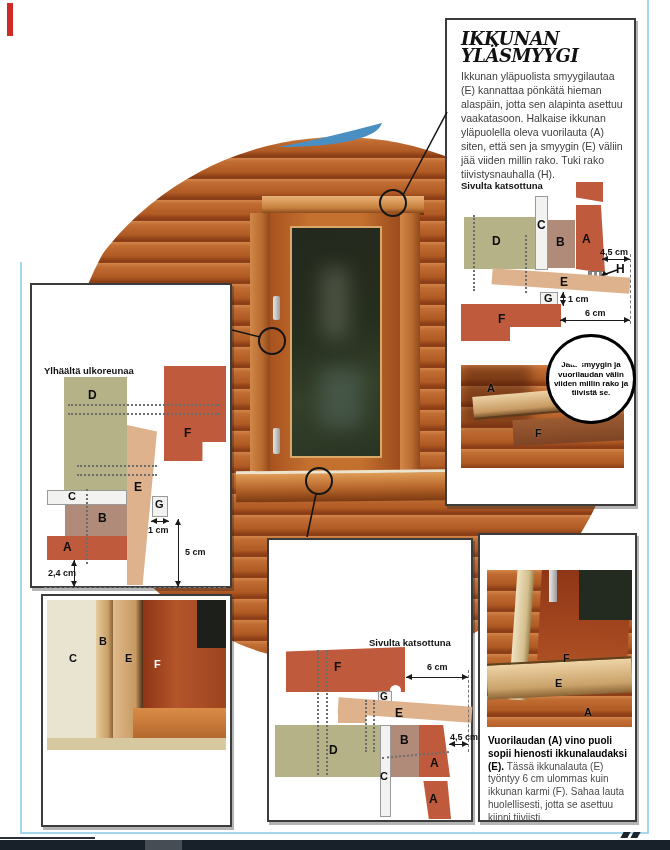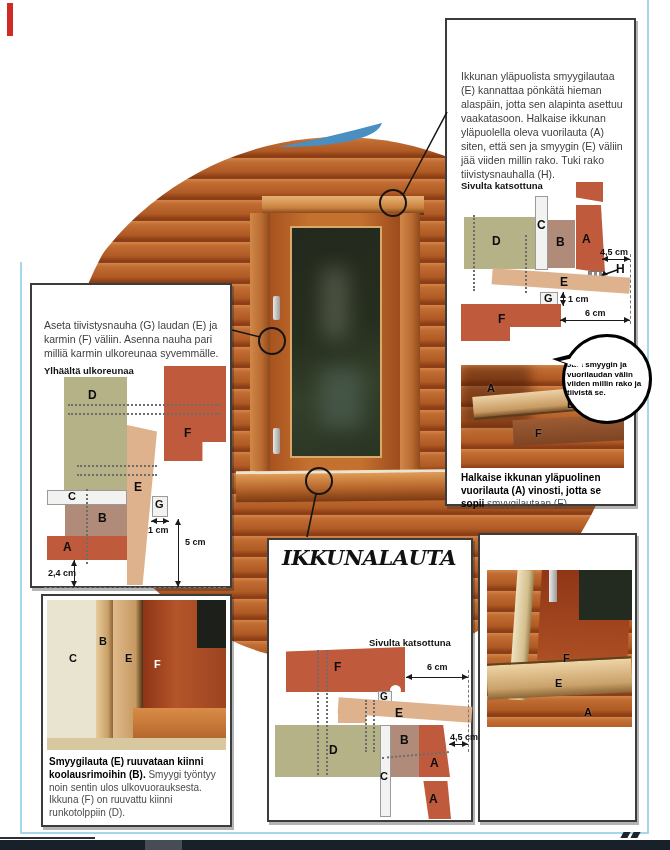--- a/index.html
+++ b/index.html
@@ -32,23 +32,23 @@
   .arrow-v:after{content:'';position:absolute;bottom:0;left:-4px;border-left:3px solid transparent;
      border-right:3px solid transparent;border-top:6px solid #1a1a1a;}
   .dash-v{position:absolute;width:0;border-left:1px dashed #777;z-index:4;}
   .dash-h{position:absolute;height:0;border-top:1px dashed #777;z-index:4;}
   .screw-v{position:absolute;width:0;border-left:2px dotted #6d6d6d;z-index:4;}
   .screw-h{position:absolute;height:0;border-top:2px dotted #6d6d6d;z-index:4;}
   .whitepiece{background:#f2f2f0;border:1px solid #9a9a9a;box-sizing:border-box;}
   .plabel{position:absolute;font-weight:bold;font-size:11px;color:#0b0b0b;z-index:6;
           text-shadow:0 0 2px rgba(255,255,255,.35);}
   
-  .bubble{position:absolute;left:562px;top:334px;width:84px;height:84px;background:#fff;
+  .bubble{position:absolute;left:546px;top:334px;width:84px;height:84px;background:#fff;
      border:3px solid #000;border-radius:50%;z-index:7;display:flex;align-items:center;
-     justify-content:center;text-align:left;}
+     justify-content:center;text-align:center;}
   .bubble span{font-size:8px;font-weight:bold;line-height:1.18;color:#000;padding:2px;}
   .bubble-tail-b{position:absolute;left:552px;top:352px;width:0;height:0;z-index:7;
      border-top:7px solid transparent;border-bottom:10px solid transparent;border-right:28px solid #000;}
   .bubble-tail-w{position:absolute;left:560px;top:356px;width:0;height:0;z-index:8;
      border-top:5px solid transparent;border-bottom:7px solid transparent;border-right:22px solid #fff;}
   
   .clad{background:repeating-linear-gradient(180deg,#d2854a 0px,#c06c32 4px,#b05a24 14px,#8a3d16 19px,#8f4018 21px);}
   svg{display:block;}
 </style>
 </head>
@@ -90,20 +90,24 @@
 <svg class="abs" style="left:0;top:0;z-index:4;pointer-events:none;" width="670" height="850" viewBox="0 0 670 850">
   <line x1="447" y1="112" x2="403" y2="195" stroke="#151515" stroke-width="1.6"></line>
   <circle cx="393" cy="203" r="13" fill="none" stroke="#151515" stroke-width="2"></circle>
   <line x1="232" y1="330" x2="260" y2="337" stroke="#151515" stroke-width="1.6"></line>
   <circle cx="272" cy="341" r="13" fill="none" stroke="#151515" stroke-width="2"></circle>
   <circle cx="319" cy="481" r="13" fill="none" stroke="#151515" stroke-width="2"></circle>
   <line x1="316" y1="494" x2="307" y2="537" stroke="#151515" stroke-width="1.6"></line>
 </svg>
 
 <div class="box" style="left:445px;top:18px;width:191px;height:488px;">
+  <div class="title abs" style="left:14px;top:10px;font-size:18px;">
+    <div>IKKUNAN</div>
+    <div>YLÄSMYYGI</div>
+  </div>
   <div class="bodytext abs" style="left:14px;top:50px;width:166px;">Ikkunan yläpuolista smyygilautaa (E) kannattaa pönkätä hieman alaspäin, jotta sen alapinta asettuu vaakatasoon. Halkaise ikkunan yläpuolella oleva vuorilauta (A) siten, että sen ja smyygin (E) väliin jää viiden millin rako. Tuki rako tiivistysnauhalla (H).</div>
   <div class="viewlabel abs" style="left:14px;top:160px;">Sivulta katsottuna</div>
 
   <div class="abs" style="left:0;top:0;width:191px;height:345px;">
     <div class="piece" style="left:17px;top:197px;width:71px;height:52px;background:#b5b287;"></div>
     <div class="dletter" style="left:45px;top:214px;">D</div>
     <div class="piece whitepiece" style="left:88px;top:176px;width:13px;height:74px;"></div>
     <div class="dletter" style="left:90px;top:198px;">C</div>
     <div class="piece" style="left:101px;top:200px;width:27px;height:48px;background:#b18b79;"></div>
     <div class="dletter" style="left:109px;top:215px;">B</div>
@@ -135,33 +139,29 @@
   </div>
 
   <div class="abs clad" style="left:14px;top:345px;width:163px;height:103px;overflow:hidden;">
     <div class="abs" style="left:0;top:0;width:70px;height:60px;background:rgba(60,20,5,.45);filter:blur(6px);"></div>
     <div class="abs" style="left:12px;top:26px;width:138px;height:21px;background:linear-gradient(180deg,#ecd2a6,#c89a62 75%,#7c5630);transform:rotate(-5deg);border-bottom:2px solid #5c3c1e;"></div>
     <div class="abs" style="left:52px;top:52px;width:120px;height:26px;background:linear-gradient(180deg,#9c5c33,#7e4424);transform:rotate(-3deg);"></div>
     <div class="plabel" style="left:26px;top:17px;">A</div>
     <div class="plabel" style="left:106px;top:33px;">E</div>
     <div class="plabel" style="left:74px;top:62px;">F</div>
   </div>
-  <div class="caption abs" style="left:14px;top:452px;width:166px;">
-    <b>Halkaise ikkunan yläpuolinen vuorilauta (A) vinosti, jotta se sopii</b><span> smyygilautaan (E).</span>
-  </div>
 </div>
 
 <div class="bubble-tail-b"></div>
 <div class="bubble">
   <span>Jätä smyygin ja vuorilaudan välin viiden millin rako ja tiivistä se.</span>
 </div>
 <div class="bubble-tail-w"></div>
 
 <div class="box" style="left:30px;top:283px;width:202px;height:305px;">
-  <div class="bodytext abs" style="left:12px;top:34px;width:180px;">Aseta tiivistysnauha (G) laudan (E) ja karmin (F) väliin. Asenna nauha pari milliä karmin ulkoreunaa syvemmälle.</div>
   <div class="viewlabel abs" style="left:12px;top:80px;">Ylhäältä ulkoreunaa</div>
 
   <div class="abs" style="left:0;top:0;width:202px;height:305px;">
     <div class="piece" style="left:32px;top:92px;width:63px;height:113px;background:#b5b287;"></div>
     <div class="dletter" style="left:56px;top:103px;">D</div>
     <div class="piece" style="left:132px;top:81px;width:62px;height:95px;background:#c05a3c;clip-path:polygon(0 0,100% 0,100% 80%,62% 80%,62% 100%,0 100%);"></div>
     <div class="dletter" style="left:152px;top:141px;">F</div>
     <div class="piece" style="left:95px;top:140px;width:30px;height:160px;background:#ddb28c;clip-path:polygon(0 0,100% 4%,52% 100%,0 100%);"></div>
     <div class="dletter" style="left:102px;top:195px;">E</div>
     <div class="piece whitepiece" style="left:15px;top:205px;width:80px;height:15px;"></div>
@@ -175,47 +175,43 @@
 
     <div class="screw-h" style="left:36px;top:119px;width:152px;"></div>
     <div class="screw-h" style="left:36px;top:128px;width:152px;"></div>
     <div class="screw-h" style="left:45px;top:180px;width:80px;"></div>
     <div class="screw-h" style="left:45px;top:189px;width:80px;"></div>
     <div class="screw-v" style="left:54px;top:204px;height:75px;"></div>
 
     <div class="arrow-h" style="left:119px;top:236px;width:18px;"></div>
     <div class="mtext" style="left:116px;top:240px;">1 cm</div>
     <div class="arrow-v" style="left:146px;top:234px;height:68px;"></div>
-    <div class="mtext" style="left:153px;top:252px;">5 cm</div>
+    <div class="mtext" style="left:153px;top:262px;">5 cm</div>
     <div class="arrow-v" style="left:42px;top:275px;height:27px;"></div>
     <div class="mtext" style="left:16px;top:283px;">2,4 cm</div>
     <div class="dash-h" style="left:12px;top:302px;width:182px;"></div>
   </div>
 </div>
 
 <div class="box" style="left:41px;top:594px;width:191px;height:233px;">
   <div class="abs" style="left:4px;top:4px;width:179px;height:150px;overflow:hidden;background:#e8e4cf;">
     <div class="abs" style="left:49px;top:0;width:17px;height:150px;background:linear-gradient(90deg,#e6cb9c,#c9a068 70%,#8a6436);"></div>
     <div class="abs" style="left:66px;top:0;width:30px;height:150px;background:linear-gradient(90deg,#e0ba8c,#c79a62 75%,#4c3014);"></div>
     <div class="abs" style="left:96px;top:0;width:83px;height:118px;background:linear-gradient(90deg,#8e3516,#b4552a 40%,#9c4420);"></div>
     <div class="abs" style="left:150px;top:0;width:29px;height:48px;background:#1d1f1a;"></div>
     <div class="abs" style="left:86px;top:108px;width:93px;height:30px;background:linear-gradient(180deg,#d98c46,#b5682e);"></div>
     <div class="abs" style="left:0;top:138px;width:179px;height:12px;background:#d8c8a0;"></div>
     <div class="plabel" style="left:22px;top:52px;">C</div>
     <div class="plabel" style="left:52px;top:35px;">B</div>
     <div class="plabel" style="left:78px;top:52px;">E</div>
     <div class="plabel" style="left:107px;top:58px;color:#fff;text-shadow:none;">F</div>
   </div>
-  <div class="caption abs" style="left:6px;top:160px;width:178px;">
-    <b>Smyygilauta (E) ruuvataan kiinni koolausrimoihin (B).</b><span> Smyygi työntyy noin sentin ulos ulkovuorauksesta. Ikkuna (F) on ruuvattu kiinni runkotolppiin (D).</span>
-  </div>
 </div>
 
 <div class="box" style="left:267px;top:538px;width:206px;height:284px;">
-  <div class="title abs" style="left:13px;top:8px;font-size:21px;">IKKUNALAUTA</div>
   <div class="viewlabel abs" style="left:100px;top:97px;">Sivulta katsottuna</div>
 
   <div class="abs" style="left:0;top:0;width:206px;height:284px;">
     <div class="piece" style="left:17px;top:107px;width:119px;height:45px;background:#c05a3c;clip-path:polygon(0 10%,100% 0,100% 100%,0 100%);"></div>
     <div class="dletter" style="left:65px;top:120px;">F</div>
     <div class="abs" style="left:121px;top:145px;width:11px;height:11px;background:#fff;border-radius:50%;"></div>
     <div class="mtext" style="left:158px;top:122px;">6 cm</div>
     <div class="arrow-h" style="left:137px;top:137px;width:62px;"></div>
     <div class="dash-v" style="left:199px;top:130px;height:82px;"></div>
     <div class="piece whitepiece" style="left:109px;top:151px;width:14px;height:14px;"></div>
@@ -248,20 +244,23 @@
   <div class="abs clad" style="left:7px;top:35px;width:145px;height:157px;overflow:hidden;">
     <div class="abs" style="left:55px;top:0;width:90px;height:95px;background:linear-gradient(180deg,#8e3516,#ad4f24);transform:rotate(3deg);transform-origin:right top;"></div>
     <div class="abs" style="left:92px;top:0;width:53px;height:50px;background:#232a20;"></div>
     <div class="abs" style="left:62px;top:0;width:8px;height:32px;background:linear-gradient(90deg,#ececec,#9a9a9a);"></div>
     <div class="abs" style="left:26px;top:0;width:17px;height:130px;background:linear-gradient(90deg,#efe3c2,#d3bd8c 70%,#9a824e);transform:rotate(4deg);"></div>
     <div class="abs" style="left:0px;top:90px;width:145px;height:34px;background:linear-gradient(180deg,#eed4a6,#caa26a 70%,#8a6436);transform:rotate(-3deg);border-top:2px solid #5c421e;"></div>
     <div class="plabel" style="left:76px;top:82px;">F</div>
     <div class="plabel" style="left:68px;top:107px;">E</div>
     <div class="plabel" style="left:97px;top:136px;">A</div>
   </div>
+  <div class="caption abs" style="left:8px;top:200px;width:143px;">
+    <b>Vuorilaudan (A) vino puoli sopii hienosti ikkunalaudaksi (E).</b><span> Tässä ikkunalauta (E) työntyy 6 cm ulommas kuin ikkunan karmi (F). Sahaa lauta huolellisesti, jotta se asettuu kiinni tiiviisti.</span>
+  </div>
 </div>
 
 <div class="abs" style="left:0;top:837px;width:95px;height:2px;background:#2a2f38;z-index:2;"></div>
 <div class="abs" style="left:0;top:840px;width:670px;height:10px;background:#182029;z-index:2;">
   <div class="abs" style="left:145px;top:0;width:37px;height:10px;background:#474d55;"></div>
 </div>
 <div class="abs" style="left:622px;top:832px;width:7px;height:6px;background:#1d232c;transform:skewX(-28deg);z-index:3;"></div>
 <div class="abs" style="left:632px;top:832px;width:7px;height:6px;background:#1d232c;transform:skewX(-28deg);z-index:3;"></div>
 
 </body></html>

